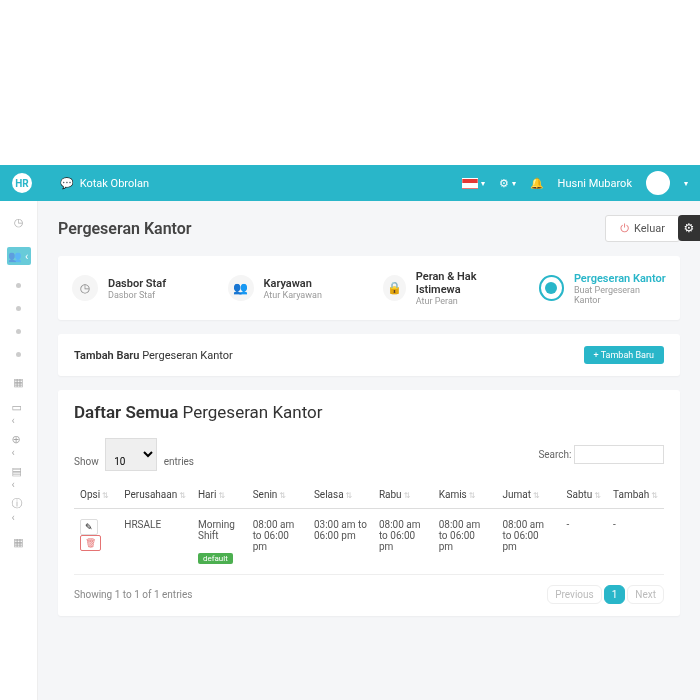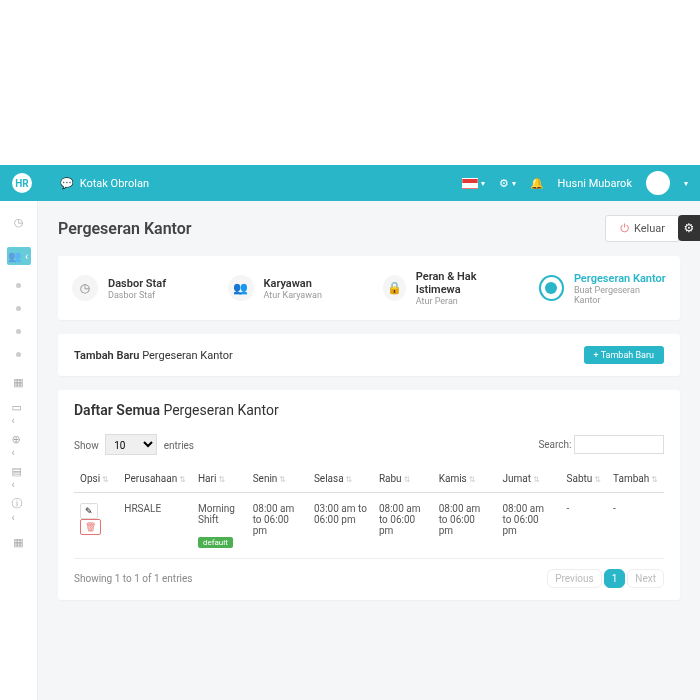--- a/index.html
+++ b/index.html
@@ -27,24 +27,24 @@
 .card-ic.on{border:2px solid #29b6c9;background:#fff;position:relative}
 .card-ic.on::after{content:'';width:12px;height:12px;border-radius:50%;background:#29b6c9;position:absolute}
 .card-txt .t1{font-size:11px;color:#333;font-weight:600}
 .card-txt .t2{font-size:9px;color:#999}
 .card.on .t1{color:#29b6c9}
 .panel{background:#fff;border-radius:3px;padding:12px 16px;margin-bottom:14px;box-shadow:0 1px 2px rgba(0,0,0,.04)}
 .panel-head{display:flex;justify-content:space-between;align-items:center}
 .panel-title{font-size:11px;color:#333}
 .panel-title b{font-weight:600}
 .btn-add{background:#29b6c9;color:#fff;border:none;border-radius:3px;padding:4px 10px;font-size:9px;cursor:pointer}
-.list-title{font-size:14px;margin-bottom:16px;color:#333}
+.list-title{font-size:17px;margin-bottom:16px;color:#333}
 .list-title b{font-weight:600}
 .tbl-top{display:flex;justify-content:space-between;align-items:center;margin-bottom:10px;font-size:10px;color:#666}
-.tbl-top select{border:1px solid #ddd;padding:4px 14px 2px 4px;font-size:10px;margin:0 4px}
+.tbl-top select{border:1px solid #ddd;padding:16px 14px 2px 4px;font-size:10px;margin:0 4px}
 .search input{border:1px solid #ddd;padding:3px 6px;font-size:10px;width:90px}
 table{width:100%;border-collapse:collapse;font-size:10px}
 th{text-align:left;padding:8px 6px;border-bottom:1px solid #ddd;color:#444;font-weight:400;position:relative;white-space:nowrap}
 .sort{color:#ccc;font-size:8px;margin-left:2px}
 td{padding:10px 6px;border-bottom:1px solid #eee;color:#555;vertical-align:top}
 .act-btn{border:1px solid #ddd;background:#fff;padding:2px 4px;border-radius:2px;cursor:pointer;font-size:9px;margin-right:2px}
 .act-btn.del{border-color:#e57373;color:#e57373}
 .badge{background:#4caf50;color:#fff;font-size:8px;padding:1px 5px;border-radius:2px;display:inline-block;margin-top:12px}
 .tbl-foot{display:flex;justify-content:space-between;align-items:center;margin-top:10px;font-size:10px;color:#888}
 .pag{display:flex;gap:2px}

